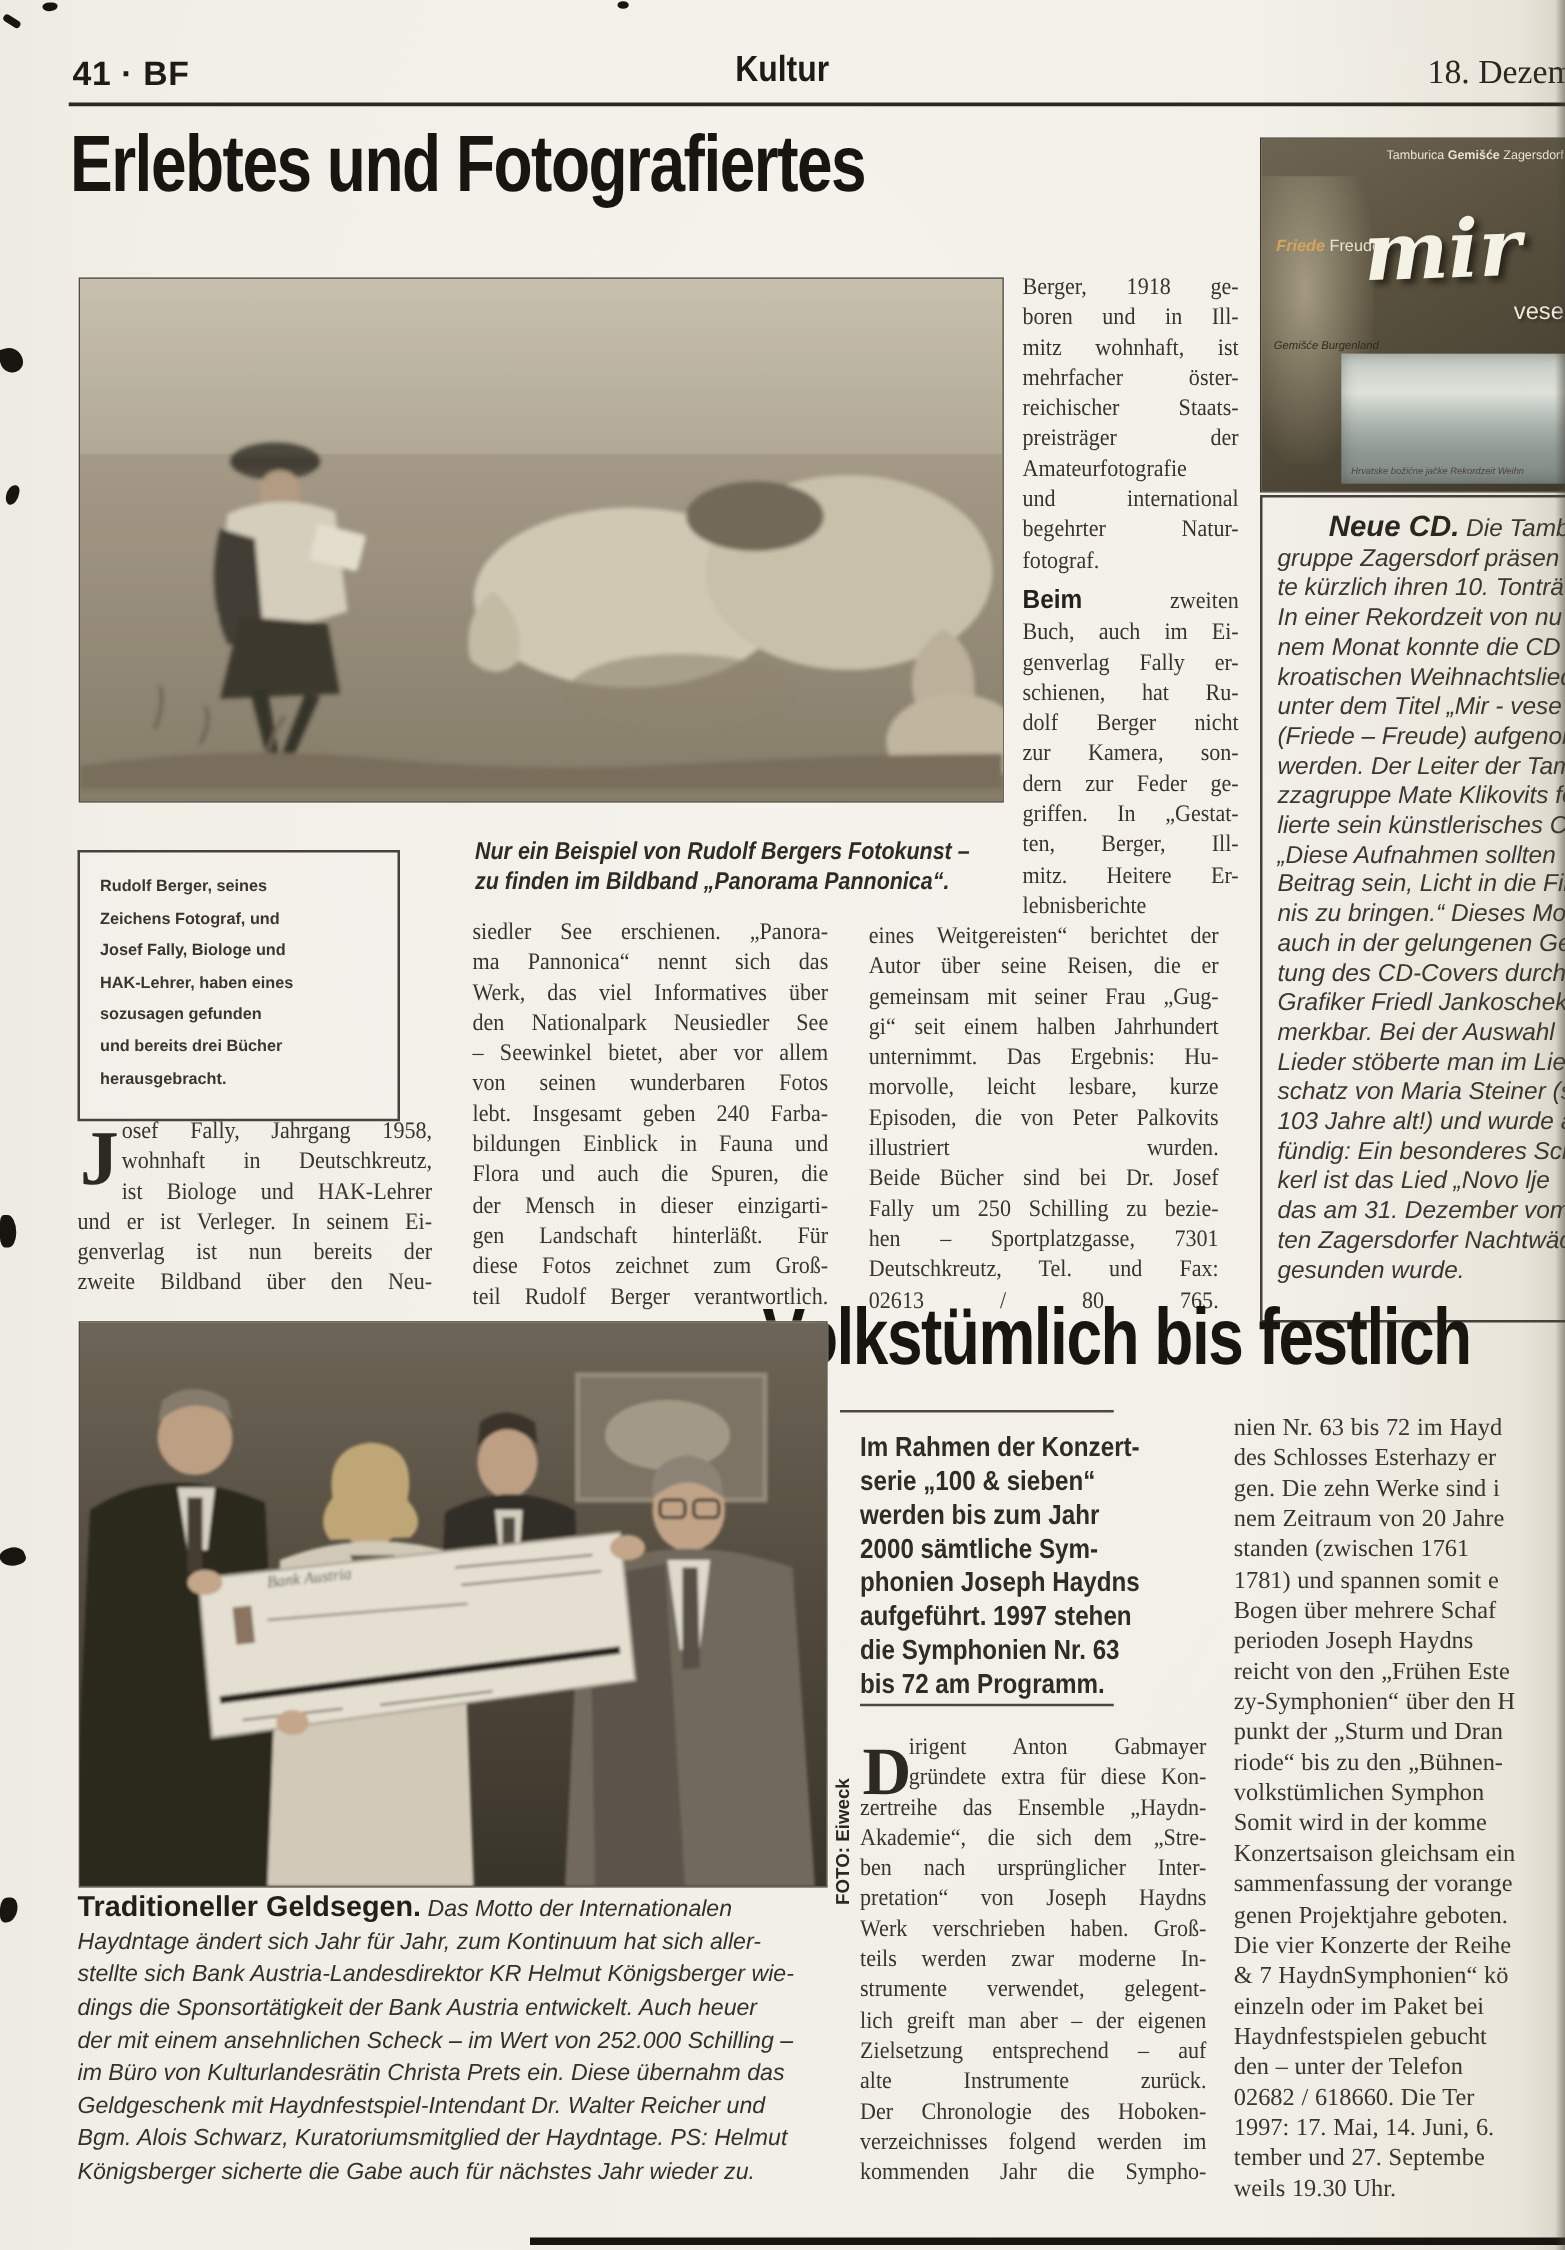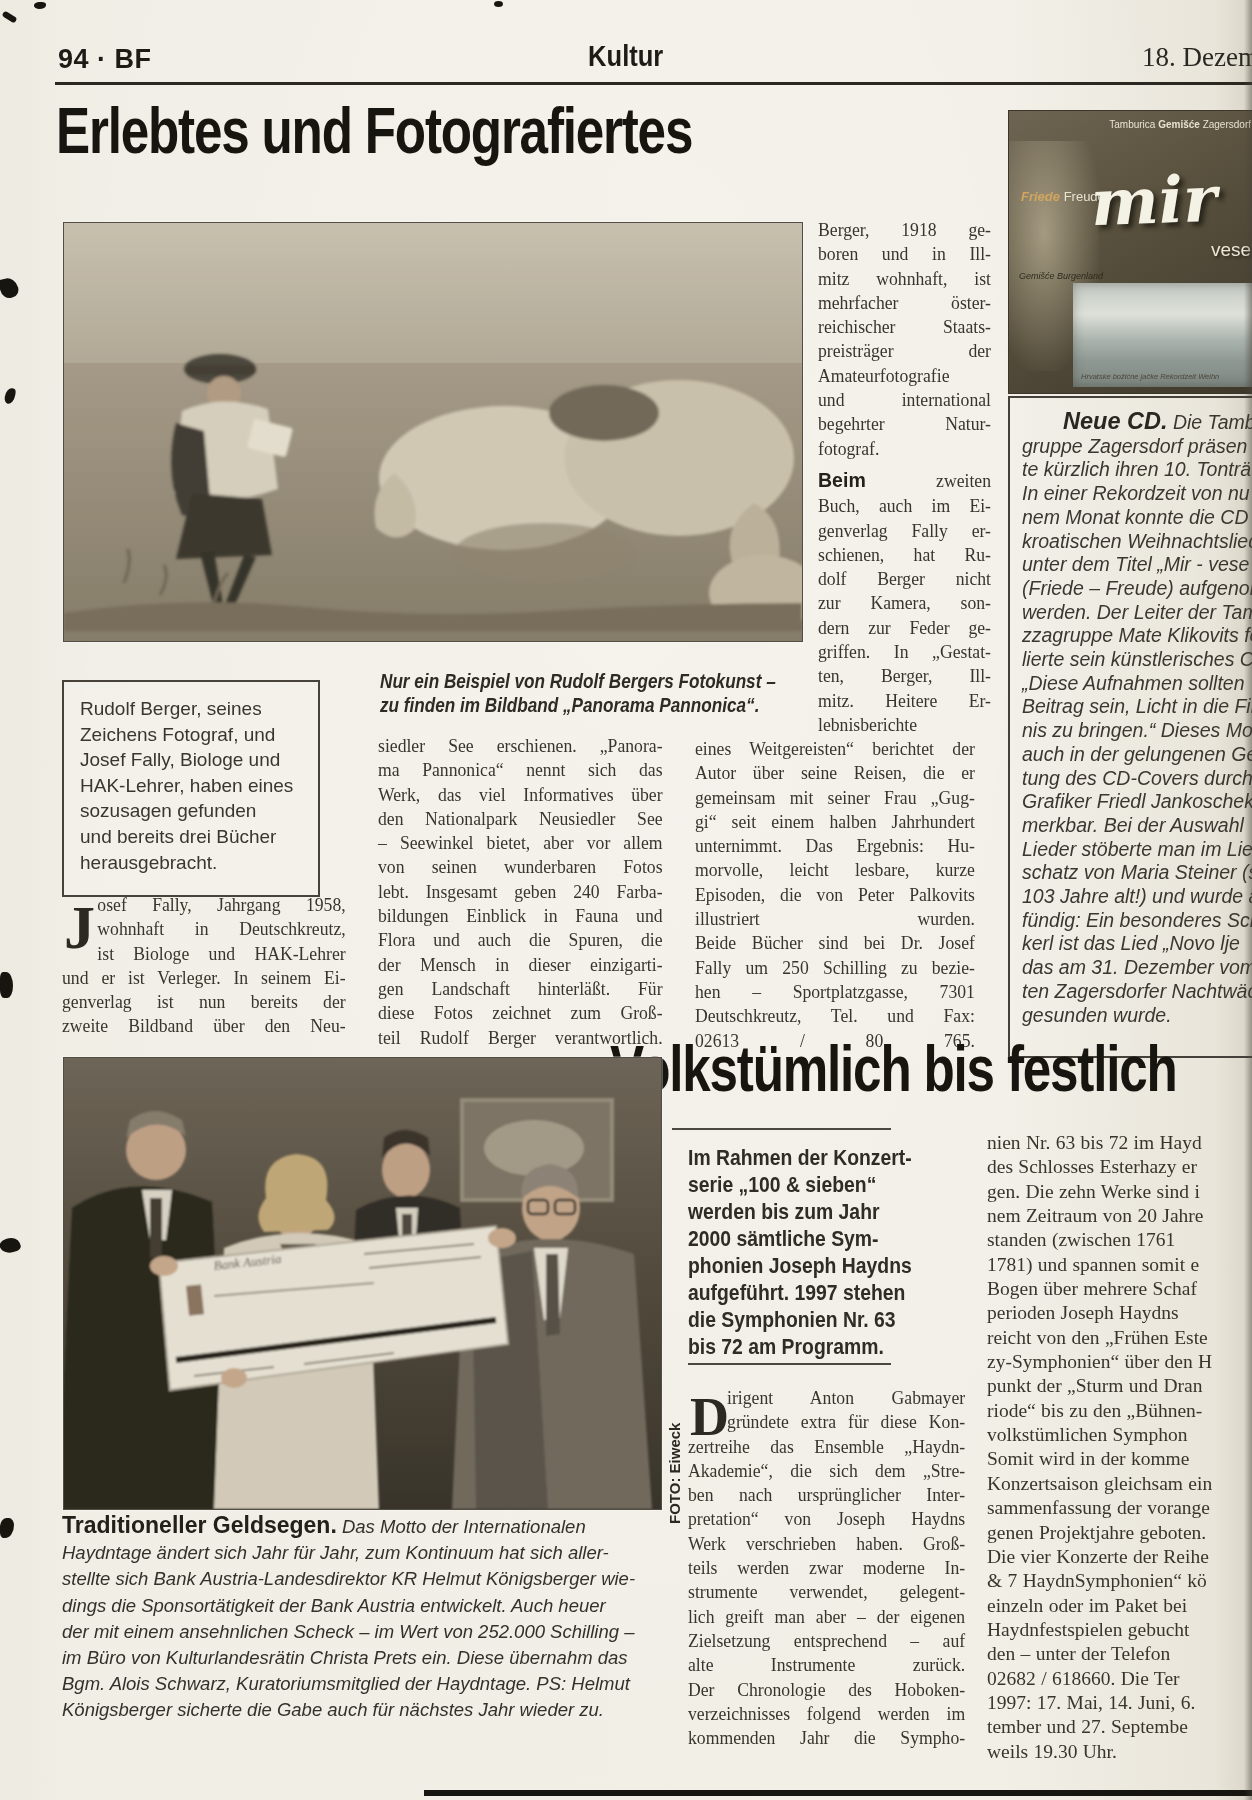--- a/index.html
+++ b/index.html
@@ -27,21 +27,21 @@
   
   .body{font-size:19px;line-height:24.3px;color:#39352c;word-spacing:.5px;}
   .indent{padding-left:38px;}
   .dropcap{font-size:62px;line-height:62px;font-weight:bold;color:#2c2921;}
   .subhead-row{display:flex;justify-content:space-between;align-items:baseline;margin:7px 0 1px 0;}
   .subhead-b{font-family:"Liberation Sans",sans-serif;font-weight:bold;font-size:21px;color:#23211b;}
 
   
   .leadbox{border:2px solid #47433a;background:rgba(255,255,255,.12);}
   .leadbox .ln{text-align:left;text-align-last:left;}
-  .leadtxt{font-family:"Liberation Sans",sans-serif;font-weight:normal;font-size:19px;line-height:25.6px;color:#3a362e;}
+  .leadtxt{font-family:"Liberation Sans",sans-serif;font-weight:bold;font-size:13px;line-height:25.6px;color:#3a362e;}
   .cap1{font-family:"Liberation Sans",sans-serif;font-weight:bold;font-style:italic;font-size:19.5px;line-height:23.5px;color:#2e2b24;}
   .cap1 .ln{text-align:left;text-align-last:left;}
   .cap2{font-family:"Liberation Sans",sans-serif;font-style:italic;font-size:18.5px;line-height:26.2px;color:#34302a;}
   .cap2 .ln{text-align:right;text-align-last:left;white-space:nowrap;}
   .cap2-lead{font-style:normal;font-weight:bold;font-size:23px;color:#22201a;}
   .intro2{font-family:"Liberation Sans",sans-serif;font-weight:bold;font-size:22px;line-height:27px;color:#2f2c25;}
   .intro2 .ln{text-align:left;text-align-last:left;}
 
   
   .cdcover{background:linear-gradient(150deg,#6d6452 0%,#5a523f 40%,#4a4334 75%,#3e382b 100%);border:1px solid #3a362c;overflow:hidden;}
@@ -70,21 +70,21 @@
   .mark{position:absolute;background:#17150f;}
   .edge-strip{position:absolute;right:0;top:0;width:8px;height:1800px;
               background:linear-gradient(90deg,rgba(70,66,56,0) 0%,rgba(70,66,56,.45) 100%);}
   .a2col3 .ln, .cdtxt .ln{overflow:visible;}
 </style>
 </head>
 <body>
 
 <div class="page">
 
-  <div class="abs issue" style="left:58px;top:44px;">94 · BF</div>
+  <div class="abs issue" style="left:58px;top:44px;">41 · BF</div>
   <div class="abs" style="left:500px;top:40px;width:252px;text-align:center;">
     <span class="section" style="display:inline-block;">Kultur</span>
   </div>
   <div class="abs date" style="left:1142px;top:42px;">18. Dezember 1</div>
   <div class="abs rule" style="left:55px;top:82px;width:1197px;height:3px;"></div>
 
   <div class="abs headline" style="left:56px;top:94px;width:980px;">Erlebtes und Fotografiertes</div>
 
   <div class="abs photo" style="left:63px;top:222px;width:738px;height:418px;">
     <svg width="738" height="418" viewBox="0 0 738 418">
@@ -349,20 +349,21 @@
   <div class="abs credit" style="left:666px;top:1524px;">FOTO: Eiweck</div>
 
   <div class="abs cap2" style="left:62px;top:1512px;width:600px;">
     <div class="ln"><span class="cap2-lead">Traditioneller Geldsegen.</span><span> Das Motto der Internationalen</span></div>
     <div>
         <div class="ln">Haydntage ändert sich Jahr für Jahr, zum Kontinuum hat sich aller-</div>
         <div class="ln">stellte sich Bank Austria-Landesdirektor KR Helmut Königsberger wie-</div>
         <div class="ln">dings die Sponsortätigkeit der Bank Austria entwickelt. Auch heuer</div>
         <div class="ln">der mit einem ansehnlichen Scheck – im Wert von 252.000 Schilling –</div>
         <div class="ln">im Büro von Kulturlandesrätin Christa Prets ein. Diese übernahm das</div>
+        <div class="ln">Geldgeschenk mit Haydnfestspiel-Intendant Dr. Walter Reicher und</div>
         <div class="ln">Bgm. Alois Schwarz, Kuratoriumsmitglied der Haydntage. PS: Helmut</div>
         <div class="ln">Königsberger sicherte die Gabe auch für nächstes Jahr wieder zu.</div>
       </div>
   </div>
 
   <div class="abs dropcap" style="left:690px;top:1390px;font-size:54px;line-height:54px;">D</div>
   <div class="abs tx body" style="left:688px;top:1386px;width:298px;transform:scaleX(.93);">
     <div class="indent" style="padding-left:42px;">
         <div class="ln">irigent Anton Gabmayer</div>
         <div class="ln">gründete extra für diese Kon-</div>

